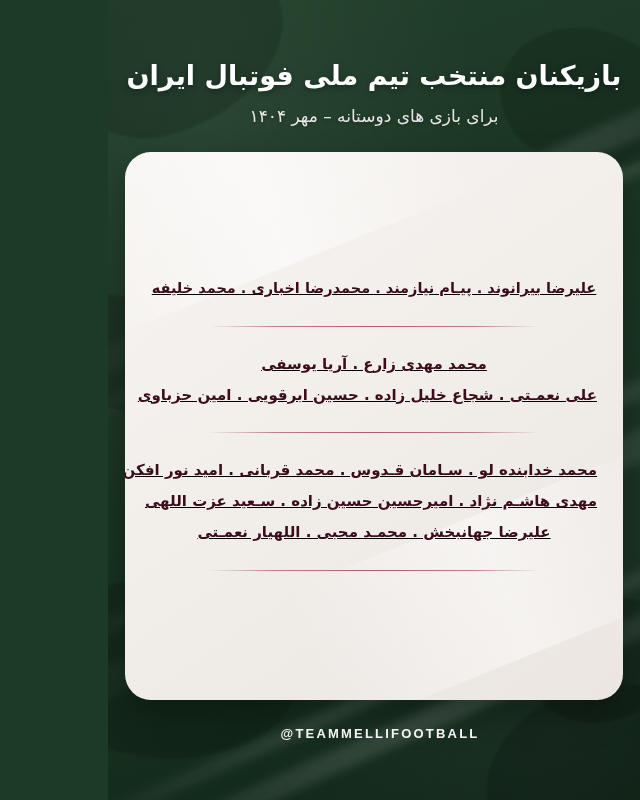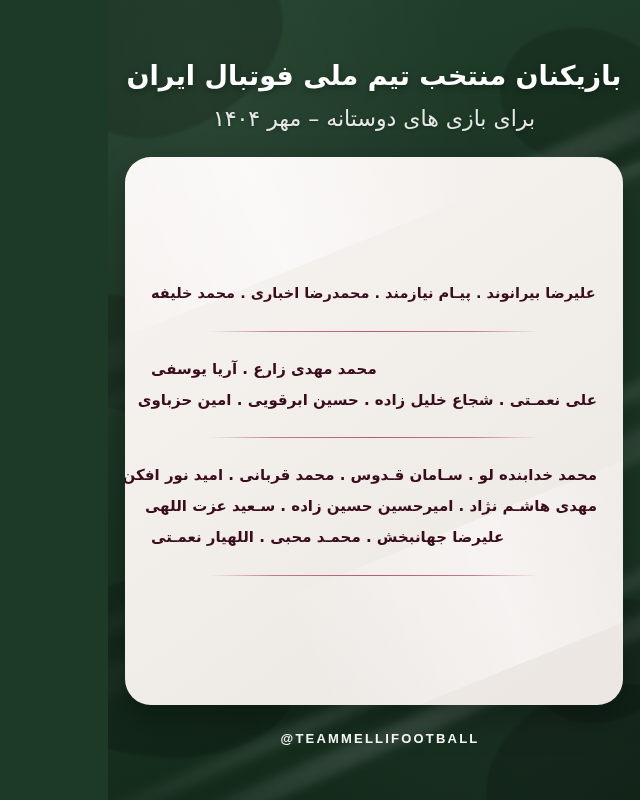--- a/index.html
+++ b/index.html
@@ -66,21 +66,21 @@
     color: #ffffff;
     font-size: 27px;
     font-weight: bold;
     letter-spacing: 0.2px;
     line-height: 1.35;
     text-shadow: 0 2px 6px rgba(0,0,0,0.35);
   }
   .subtitle {
     margin-top: 12px;
     color: #f1f1f1;
-    font-size: 22px;
+    font-size: 17px;
     font-weight: normal;
     opacity: 0.95;
     text-shadow: 0 1px 4px rgba(0,0,0,0.3);
   }
 
   .card {
     position: relative;
     z-index: 3;
     margin: 26px auto 0 auto;
     width: 498px;
@@ -115,21 +115,22 @@
     width: 420px;
     height: 150px;
     background: linear-gradient(90deg, rgba(255,255,255,0) 0%, rgba(255,255,255,0.45) 50%, rgba(255,255,255,0) 100%);
     transform: rotate(-22deg);
     pointer-events: none;
   }
 
   .group {
     position: relative;
     z-index: 2;
-    text-align: left;
+    text-align: center;
+    text-decoration: underline;
   }
   .line {
     color: #3a0d1c;
     font-size: 15px;
     font-weight: bold;
     line-height: 2.05;
     letter-spacing: 0.3px;
     white-space: nowrap;
   }
   .group.keepers .line { font-size: 14.5px; }

